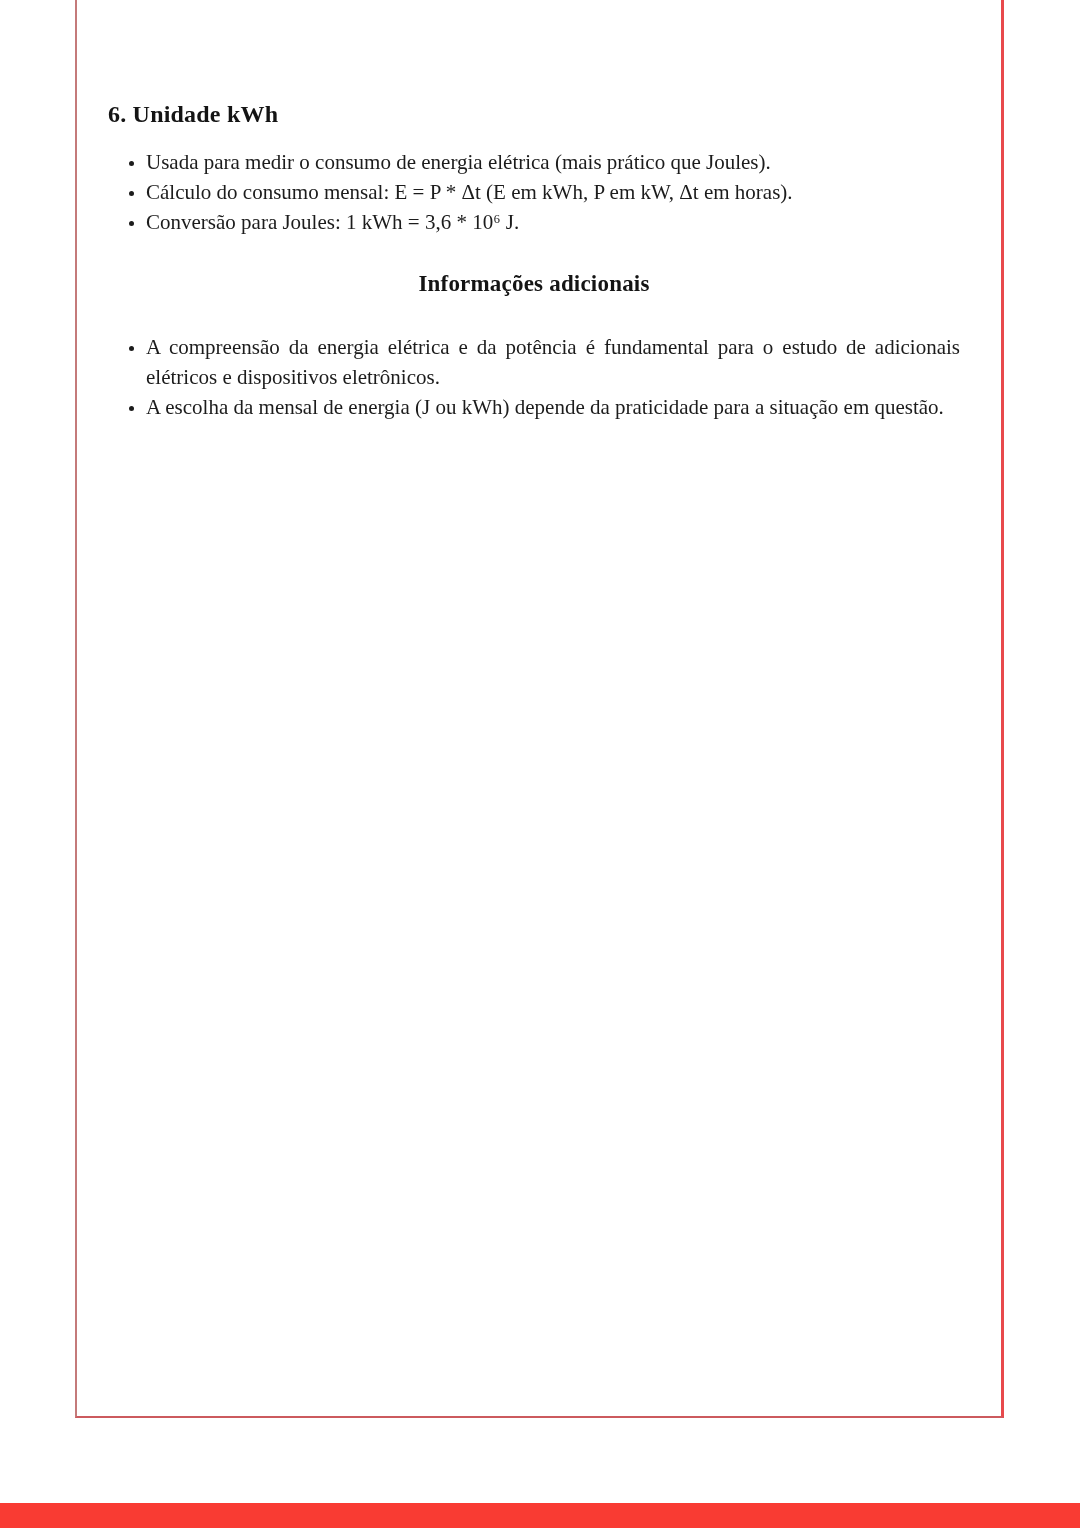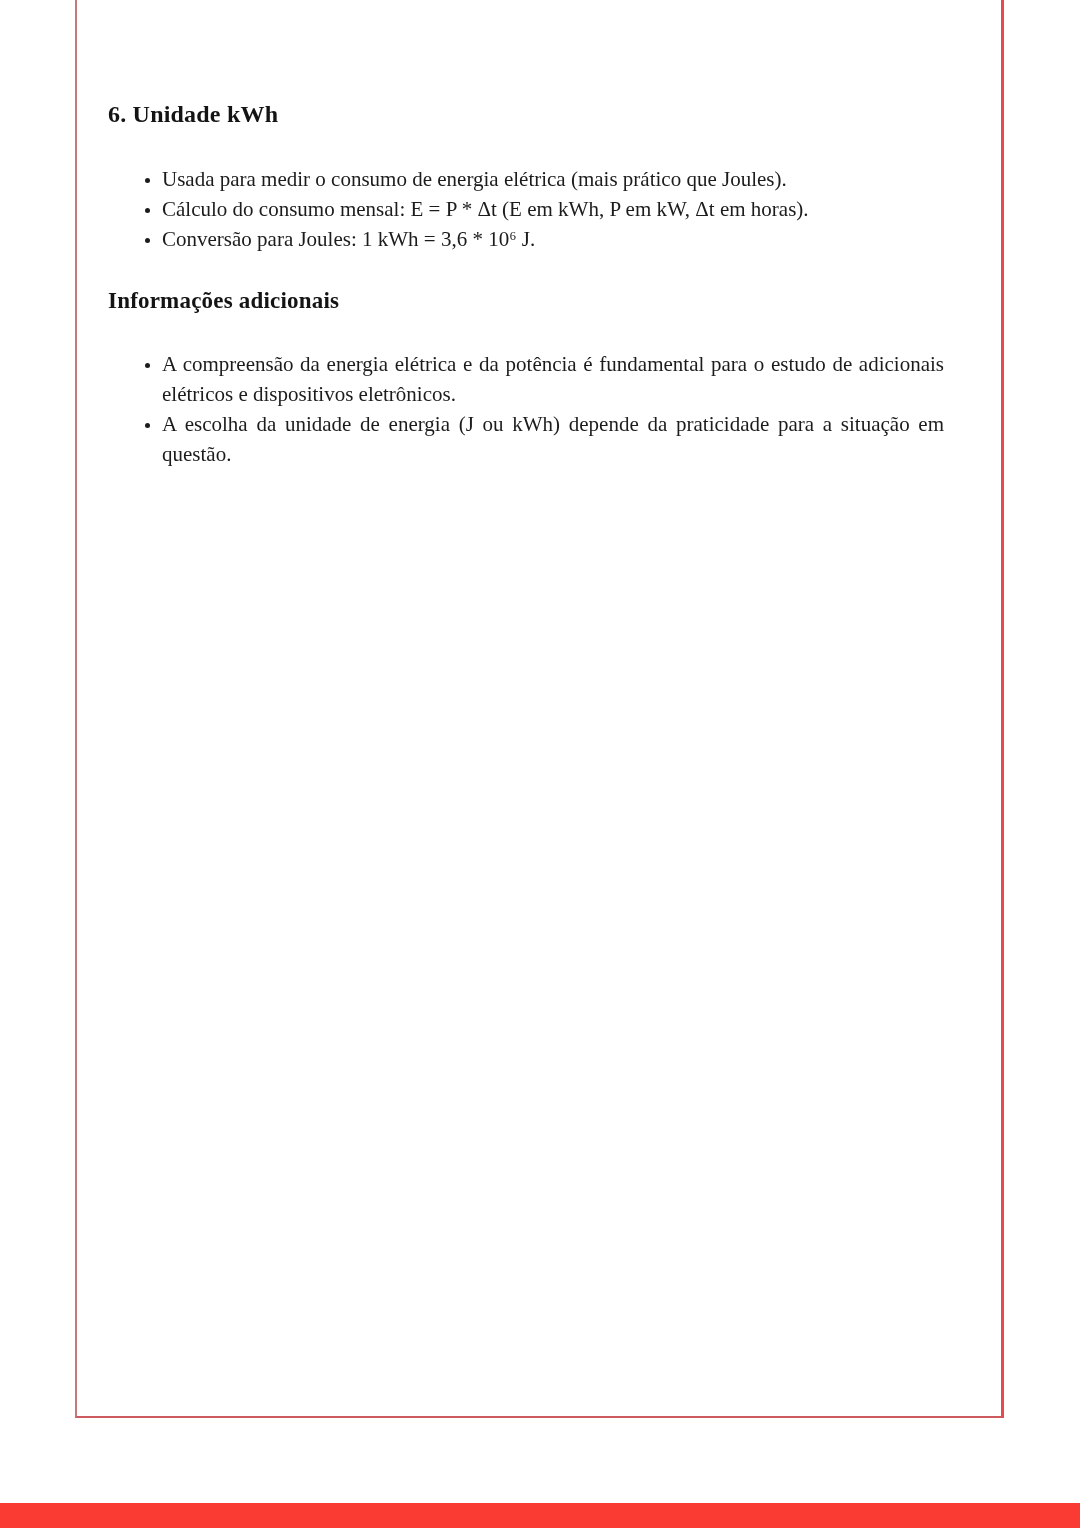--- a/index.html
+++ b/index.html
@@ -31,37 +31,38 @@
     background: transparent;
     pointer-events: none;
   }
   .content {
     position: absolute;
     left: 108px;
     top: 100px;
     width: 852px;
   }
   .h-section {
-    margin: 0 0 35px 0;
+    margin: 0 0 18px 0;
     font-size: 24px;
     line-height: 1.2;
     font-weight: bold;
     color: #141414;
     letter-spacing: 0.2px;
   }
   .h-sub {
     margin: 33px 0 35px 0;
     font-size: 23px;
     line-height: 1.2;
     font-weight: bold;
     color: #141414;
     letter-spacing: 0.2px;
+    text-align: center;
   }
   ul.bullets {
-    margin: 16px;
+    margin: 0;
     padding: 0 0 0 38px;
     list-style: disc outside;
   }
   ul.bullets li {
     font-size: 21px;
     line-height: 30px;
     text-align: justify;
     padding-left: 0;
     margin: 0;
   }
@@ -92,20 +93,20 @@
     <ul class="bullets">
       <li>Usada para medir o consumo de energia elétrica (mais prático que Joules).</li>
       <li>Cálculo do consumo mensal: E = P * Δt (E em kWh, P em kW, Δt em horas).</li>
       <li>Conversão para Joules: 1 kWh = 3,6 * 10⁶ J.</li>
     </ul>
 
     <h3 class="h-sub">Informações adicionais</h3>
 
     <ul class="bullets">
       <li>A compreensão da energia elétrica e da potência é fundamental para o estudo de adicionais elétricos e dispositivos eletrônicos.</li>
-      <li>A escolha da unidade de energia (J ou kWh) depende da praticidade para a situação em questão.</li>
+      <li>A escolha da mensal de energia (J ou kWh) depende da praticidade para a situação em questão.</li>
     </ul>
 
   </main>
 
   <div class="accent-bar"></div>
 
 </div>
 
 </body></html>

